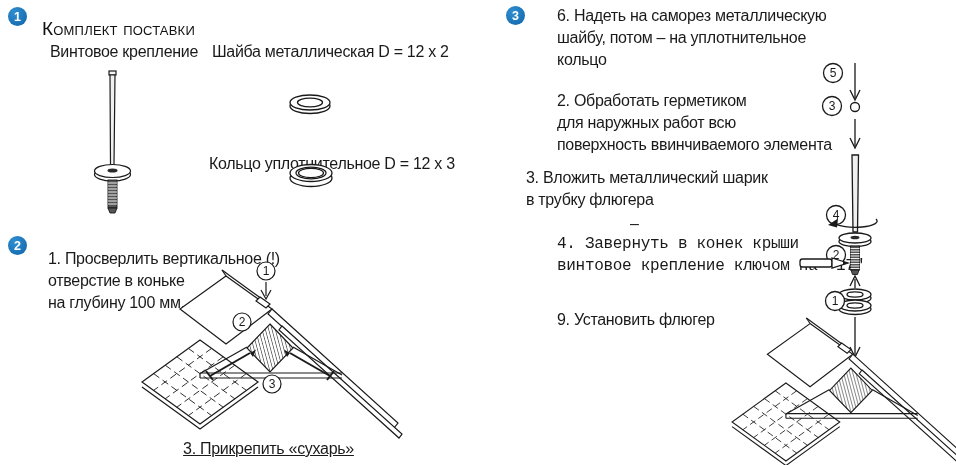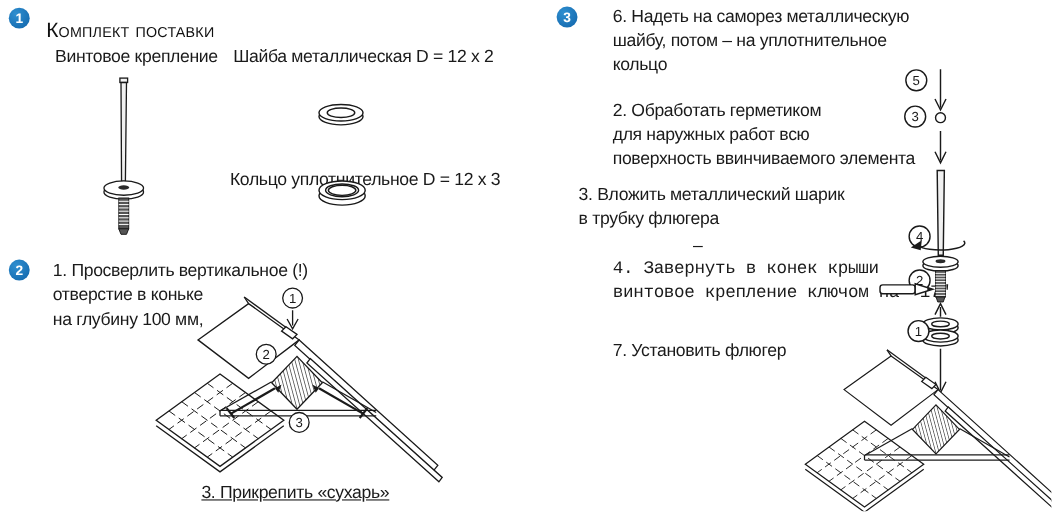--- a/index.html
+++ b/index.html
@@ -59,21 +59,21 @@
   <svg class="abs" style="left:286px;top:161px;" width="50" height="30" viewBox="0 0 50 30">
     <g stroke="#1a1a1a" stroke-width="1.3" fill="none">
       <ellipse cx="25" cy="17" rx="21" ry="8.5"></ellipse>
       <ellipse cx="25" cy="12" rx="21" ry="8.5" fill="#ffffff"></ellipse>
       <ellipse cx="25" cy="12" rx="15" ry="5.8"></ellipse>
       <ellipse cx="25" cy="12" rx="12.5" ry="4.6"></ellipse>
     </g>
   </svg>
 
   <div class="badge" style="left:8px;top:236px;">2</div>
-  <div class="abs txt" style="left:48px;top:236px;">1. Просверлить вертикальное (!)
+  <div class="abs txt" style="left:48px;top:248px;">1. Просверлить вертикальное (!)
 отверстие в коньке
 на глубину 100 мм,</div>
 
   <svg class="abs" style="left:126px;top:256px;" width="285" height="195" viewBox="0 0 285 195">
     <defs>
       <pattern id="hatch2" patternUnits="userSpaceOnUse" width="3.2" height="3.2" patternTransform="rotate(-15)">
         <rect width="3.2" height="3.2" fill="#ffffff"></rect>
         <line x1="0" y1="0" x2="0" y2="3.2" stroke="#1a1a1a" stroke-width="1.1"></line>
       </pattern>
     </defs>
@@ -136,21 +136,21 @@
 шайбу, потом – на уплотнительное
 кольцо</div>
   <div class="abs txt" style="left:557px;top:90px;">2. Обработать герметиком
 для наружных работ всю
 поверхность ввинчиваемого элемента</div>
   <div class="abs txt" style="left:526px;top:167px;">3. Вложить металлический шарик
 в трубку флюгера</div>
   <div class="abs txt" style="left:630px;top:213px;">–</div>
   <div class="abs txt" style="left:557px;top:233px;font-family:Liberation Mono, monospace;">4. Завернуть в конек крыши
 винтовое крепление ключом на "17"</div>
-  <div class="abs txt" style="left:557px;top:309px;">7. Установить флюгер</div>
+  <div class="abs txt" style="left:557px;top:309px;">9. Установить флюгер</div>
 
   <svg class="abs" style="left:788px;top:55px;" width="170" height="312" viewBox="0 0 170 312">
     <g stroke="#1a1a1a" stroke-width="1.3" fill="none">
 
       <circle cx="45" cy="18" r="9.5" fill="#ffffff"></circle>
       <g>
         <line x1="67" y1="8" x2="67" y2="43"></line>
         <polyline points="62,35 67,45 72,35"></polyline>
       </g>
 

